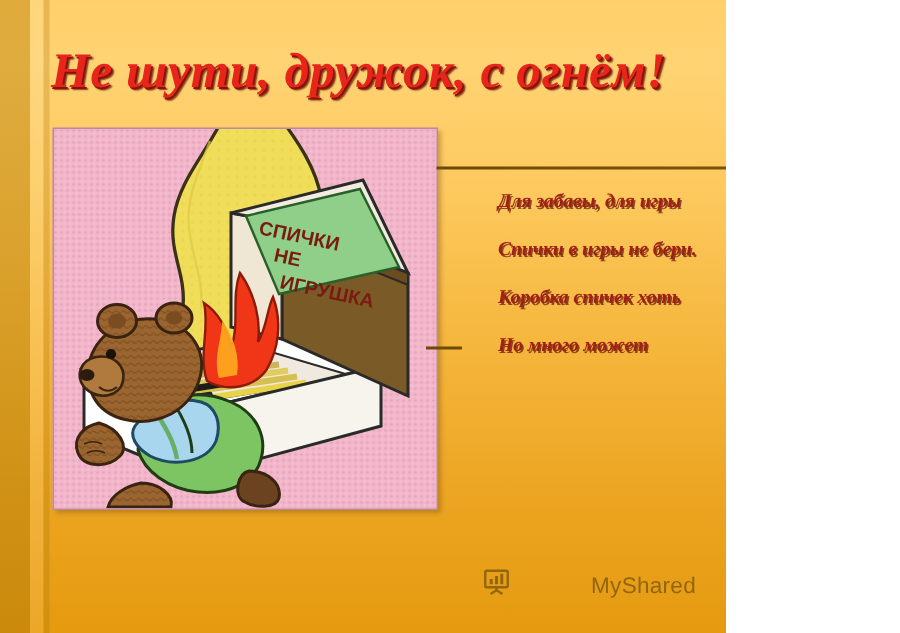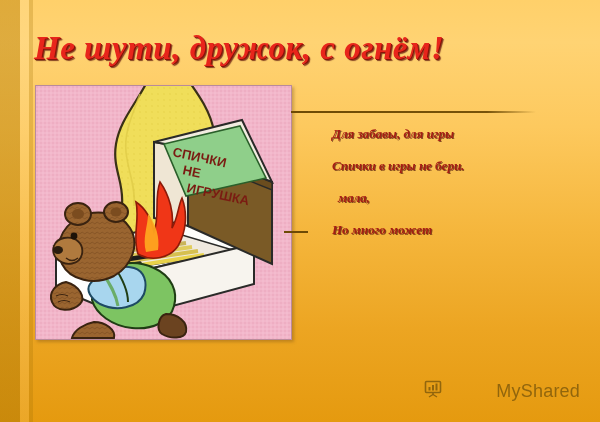--- a/index.html
+++ b/index.html
@@ -6,21 +6,21 @@
     margin: 0;
     padding: 0;
     background: #ffffff;
   }
   body {
     font-family: "Liberation Serif", serif;
   }
 
   .slide {
     position: relative;
-    width: 600px;
+    width: 484px;
     height: 422px;
     overflow: hidden;
     background: linear-gradient(to bottom,
         #ffd06a 0%,
         #ffd373 10%,
         #fdc95e 30%,
         #f5b63c 55%,
         #eca522 78%,
         #e59a0f 100%);
   }
@@ -131,21 +131,21 @@
     right: 20px;
     bottom: 20px;
     display: flex;
     align-items: center;
     gap: 6px;
     opacity: 0.62;
   }
   .wm-icon { display: block; }
   .wm-text {
     font-family: "Liberation Sans", sans-serif;
-    font-size: 18px;
+    font-size: 15px;
     font-weight: normal;
     color: #5e4408;
     letter-spacing: 0.2px;
     margin-left: 48px;
   }
 </style>
 </head>
 <body>
 
 <div class="slide">
@@ -269,21 +269,21 @@
 
       <path d="M130 228 C 142 228, 152 236, 150 246 C 148 253, 134 253, 126 248 C 120 244, 122 230, 130 228 Z" fill="#6b4320" stroke="#3a2310" stroke-width="2"></path>
     </svg>
   </div>
 
   <div class="divider"></div>
 
   <div class="poem">
     <div class="poem-line indent-1">Для забавы, для игры</div>
     <div class="poem-line indent-1">Спички в игры не бери.</div>
-    <div class="poem-line indent-2">мала,</div>
+    <div class="poem-line indent-1">Коробка спичек хоть</div>
     <div class="poem-line indent-1 bullet-row">
       <span class="bullet-dash"></span>
       <span>Но много может</span>
     </div>
   </div>
 
   <div class="watermark">
     <span class="wm-icon">
       <svg width="18" height="18" viewBox="0 0 18 18" xmlns="http://www.w3.org/2000/svg">
         <rect x="1.5" y="1.5" width="15" height="11" rx="1" fill="none" stroke="#5e4408" stroke-width="1.6"></rect>

